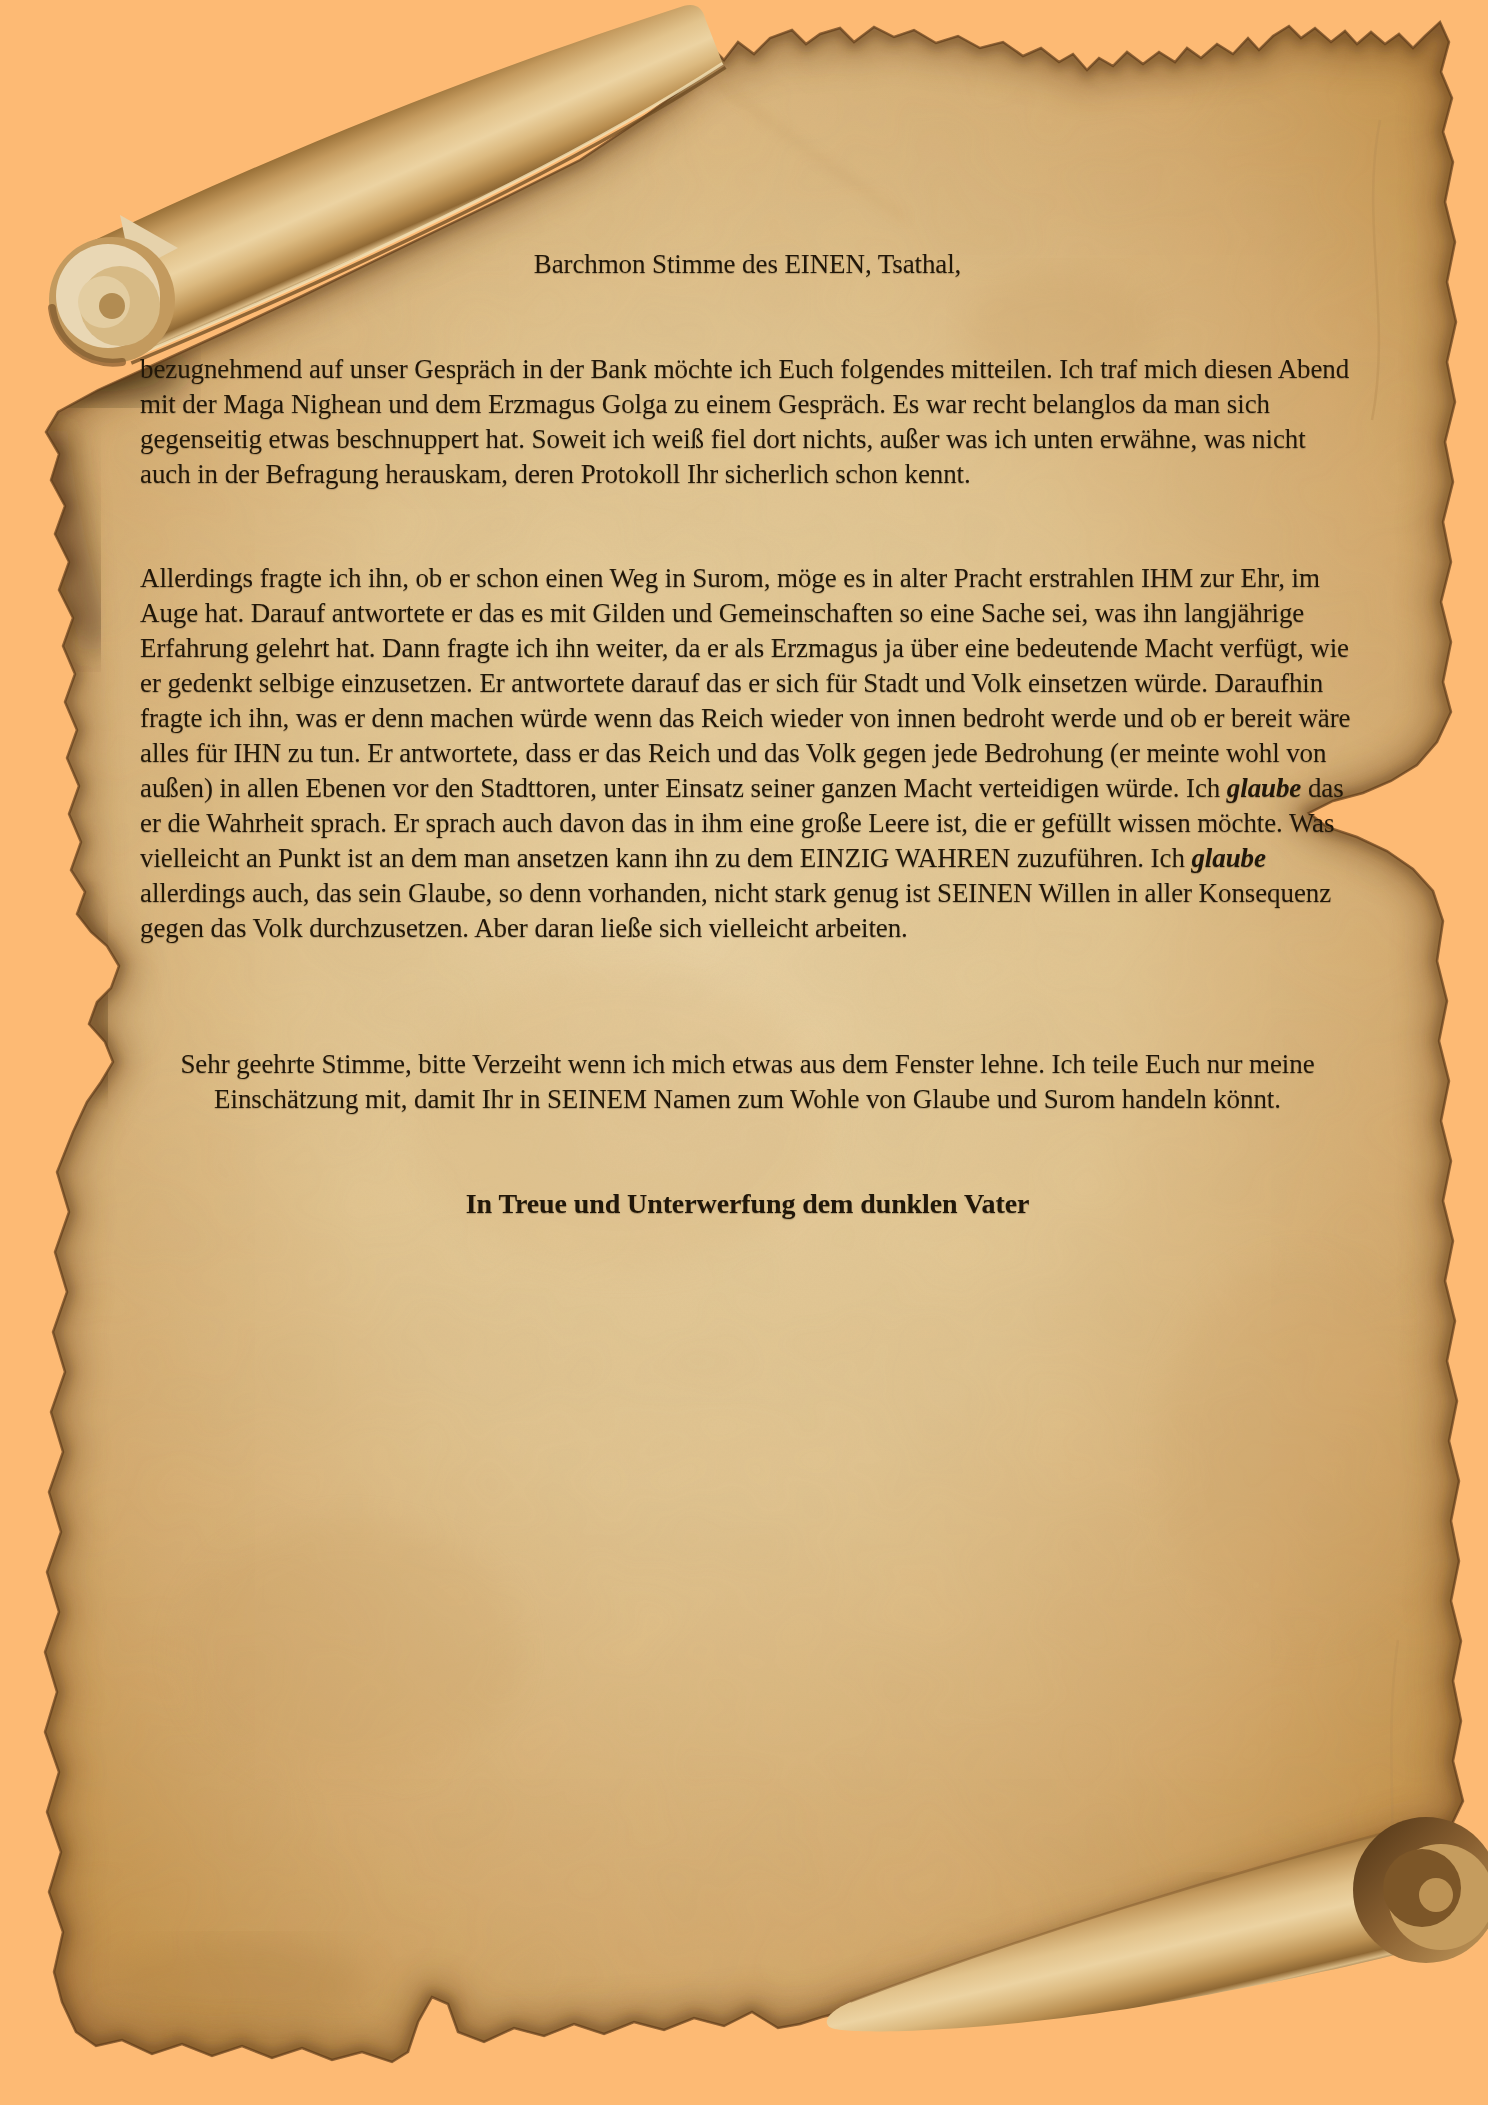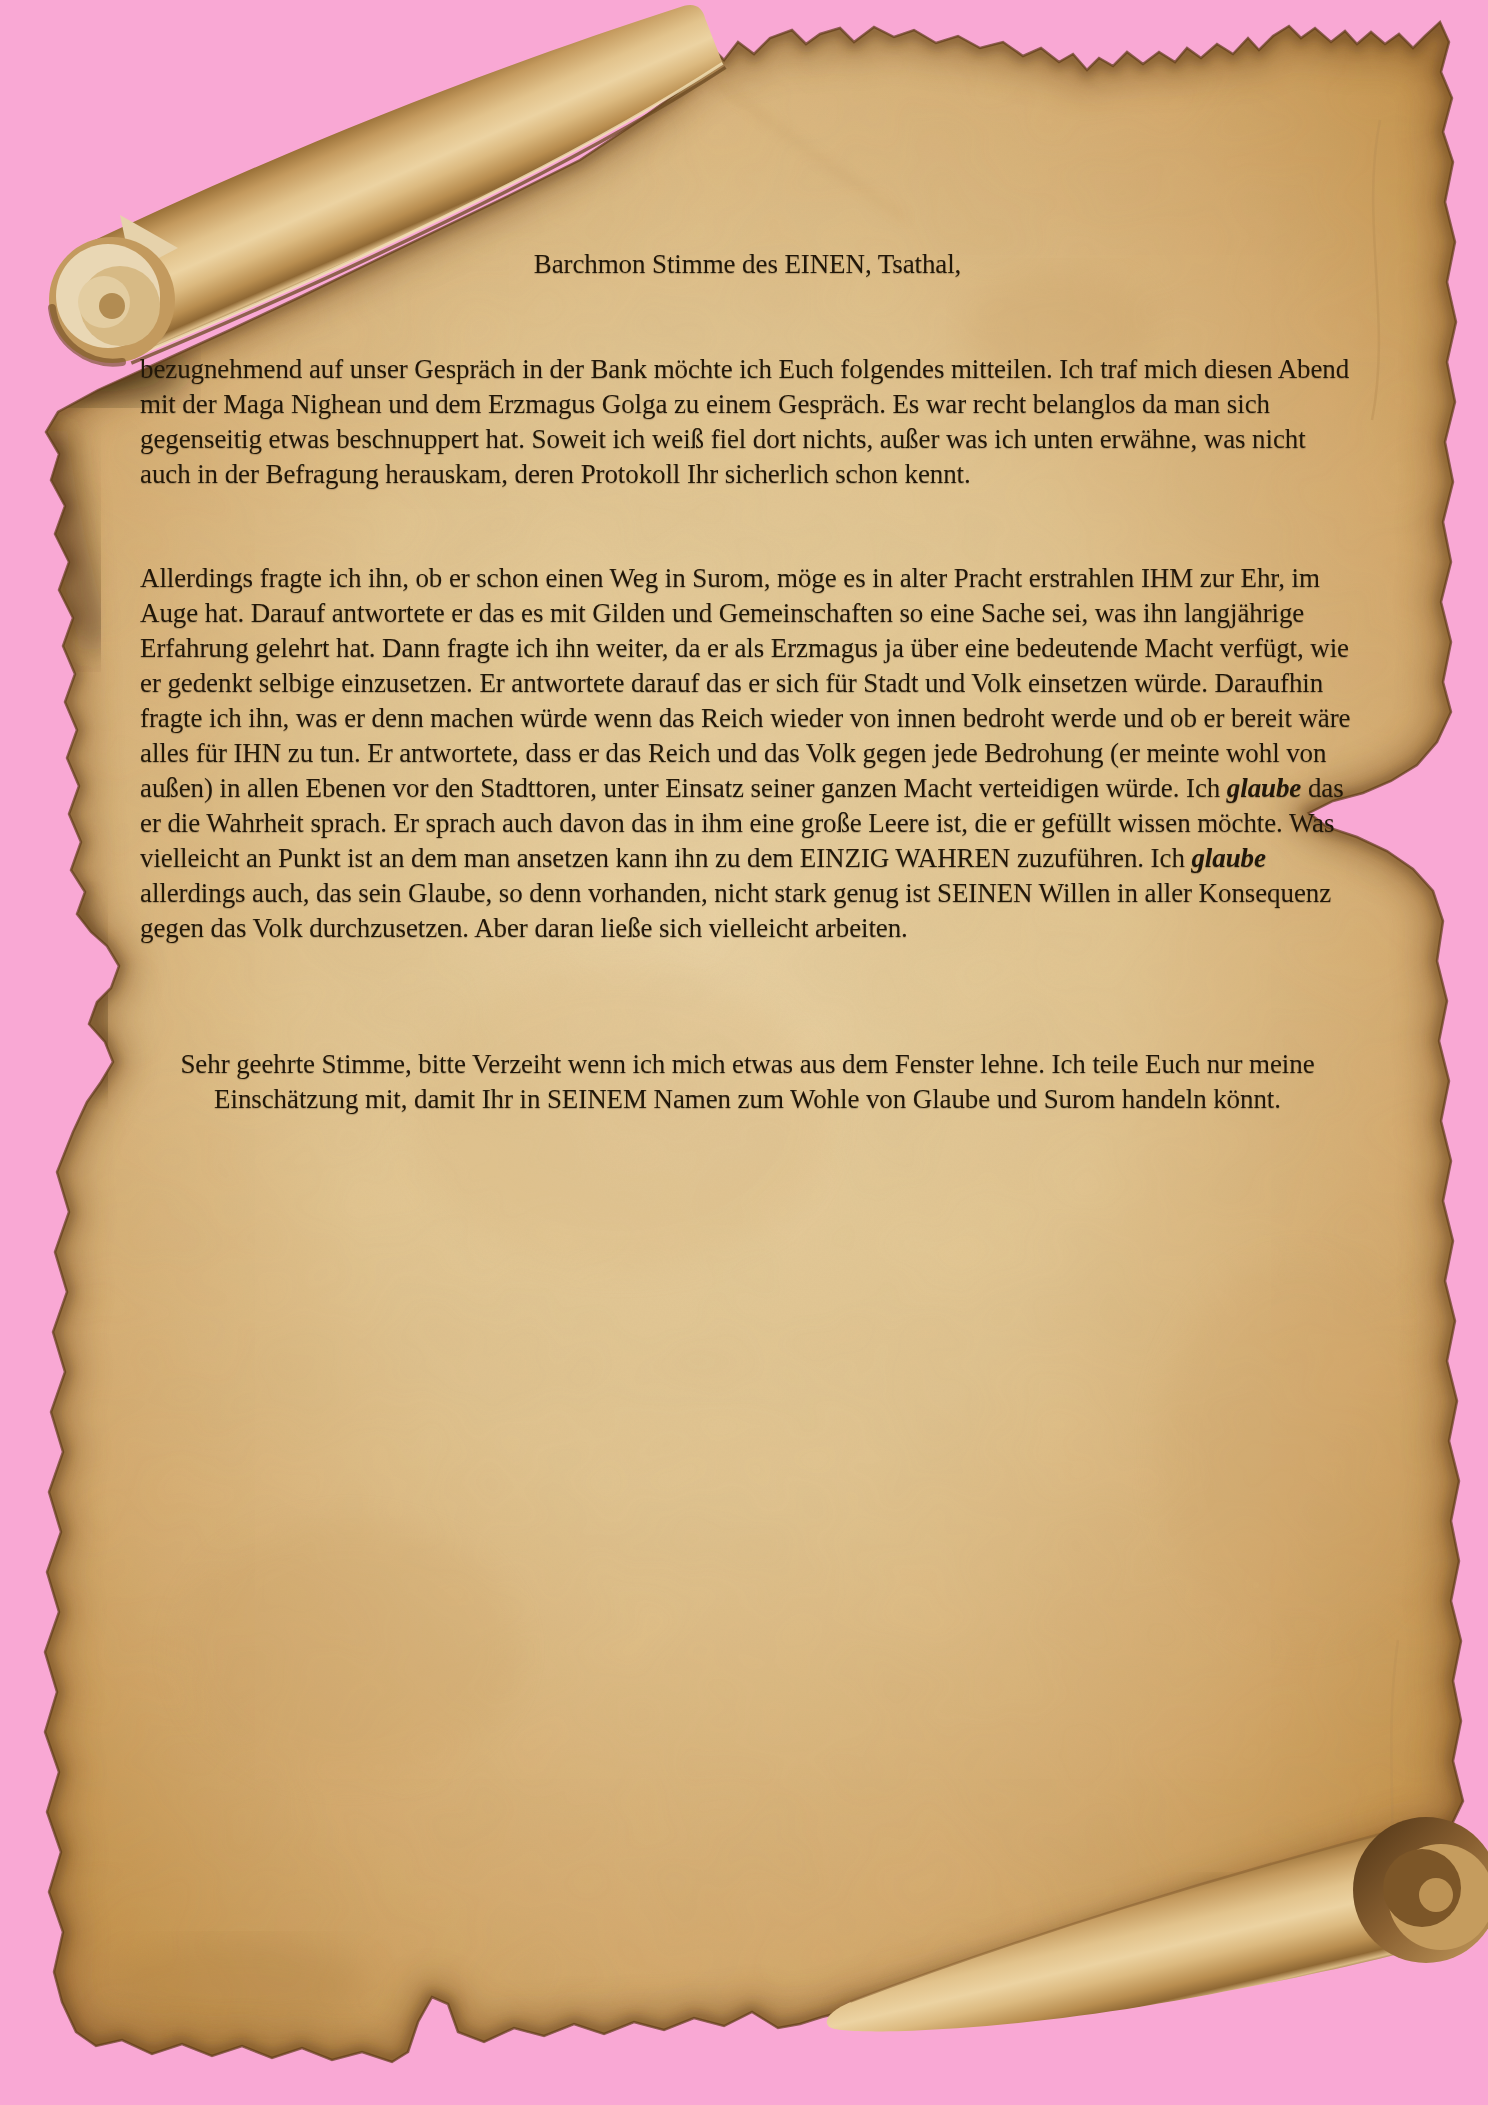--- a/index.html
+++ b/index.html
@@ -1,16 +1,16 @@
 <!DOCTYPE html>
 <html><head>
 <meta charset="utf-8">
 <style>
   html,body{margin:0;padding:0;background:#ffffff;}
-  .stage{position:relative;width:1488px;height:2105px;background:#f9a8d4;overflow:hidden;
+  .stage{position:relative;width:1488px;height:2105px;background:#fdba74;overflow:hidden;
          font-family:"Liberation Serif","DejaVu Serif",serif;}
   .parchment-svg{position:absolute;left:0;top:0;width:1488px;height:2105px;display:block;}
   .text-layer{position:absolute;left:140px;top:247px;width:1215px;
               color:#211709;font-size:27px;line-height:35px;letter-spacing:-0.1px;
               text-shadow:0 1px 1px rgba(70,50,25,.30);}
   .salutation{text-align:center;height:35px;margin:0 0 70px 0;}
   .para{margin:0 0 35px 0;text-align:left;}
   .p1{height:174px;}
   .p2{height:451px;}
   .p3{height:104px;text-align:center;}
@@ -140,16 +140,17 @@
   <div class="text-layer">
     <div class="salutation">Barchmon Stimme des EINEN, Tsathal,</div>
 
     <p class="para p1">bezugnehmend auf unser Gespräch in der Bank möchte ich Euch folgendes mitteilen. Ich traf mich diesen Abend mit der Maga Nighean und dem Erzmagus Golga zu einem Gespräch. Es war recht belanglos da man sich gegenseitig etwas beschnuppert hat. Soweit ich weiß fiel dort nichts, außer was ich unten erwähne, was nicht auch in der Befragung herauskam, deren Protokoll Ihr sicherlich schon kennt.</p>
 
     <p class="para p2"><span>Allerdings fragte ich ihn, ob er schon einen Weg in Surom, möge es in alter Pracht erstrahlen IHM zur Ehr, im Auge hat. Darauf antwortete er das es mit Gilden und Gemeinschaften so eine Sache sei, was ihn langjährige Erfahrung gelehrt hat. Dann fragte ich ihn weiter, da er als Erzmagus ja über eine bedeutende Macht verfügt, wie er gedenkt selbige einzusetzen. Er antwortete darauf das er sich für Stadt und Volk einsetzen würde. Daraufhin fragte ich ihn, was er denn machen würde wenn das Reich wieder von innen bedroht werde und ob er bereit wäre alles für IHN zu tun. Er antwortete, dass er das Reich und das Volk gegen jede Bedrohung (er meinte wohl von außen) in allen Ebenen vor den Stadttoren, unter Einsatz seiner ganzen Macht verteidigen würde. Ich </span><b>glaube</b><span> das er die Wahrheit sprach. Er sprach auch davon das in ihm eine große Leere ist, die er gefüllt wissen möchte. Was vielleicht an Punkt ist an dem man ansetzen kann ihn zu dem EINZIG WAHREN zuzuführen. Ich </span><b>glaube</b><span> allerdings auch, das sein Glaube, so denn vorhanden, nicht stark genug ist SEINEN Willen in aller Konsequenz gegen das Volk durchzusetzen. Aber daran ließe sich vielleicht arbeiten.</span></p>
 
     <p class="para p3">Sehr geehrte Stimme, bitte Verzeiht wenn ich mich etwas aus dem Fenster lehne. Ich teile Euch nur meine Einschätzung mit, damit Ihr in SEINEM Namen zum Wohle von Glaube und Surom handeln könnt.</p>
 
     <div class="closing">
+      <div>In Treue und Unterwerfung dem dunklen Vater</div>
     </div>
   </div>
 
 </div>
 
 </body></html>

